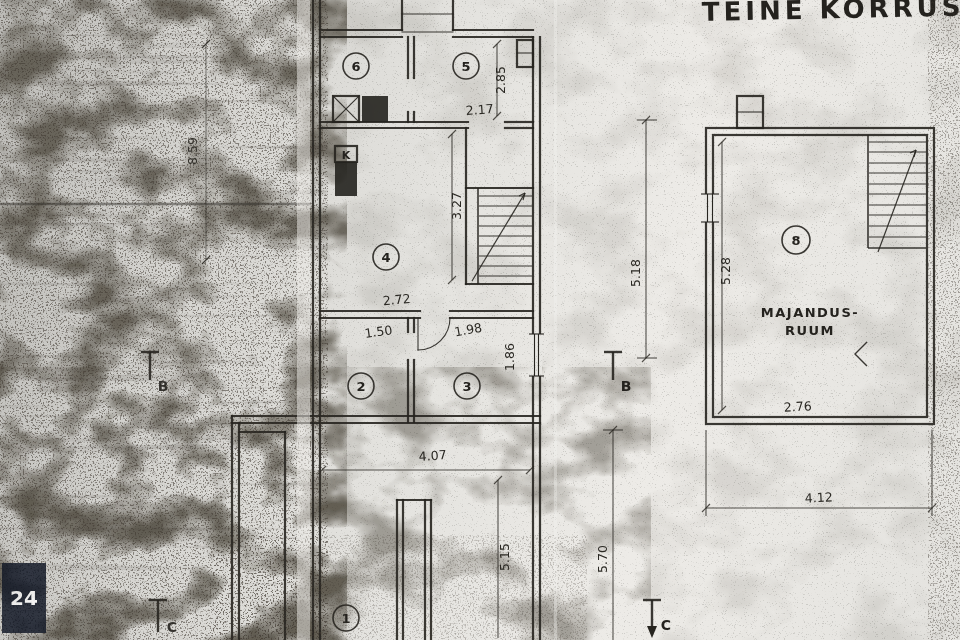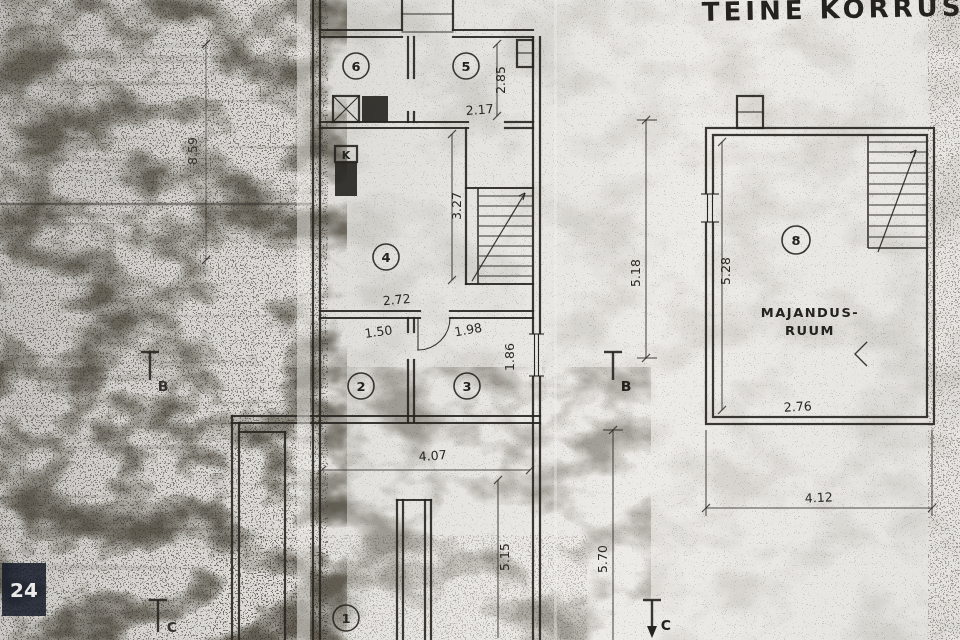--- a/index.html
+++ b/index.html
@@ -10,21 +10,21 @@
   }
   .stage svg{position:absolute;left:0;top:0;}
   svg text{font-family:"DejaVu Sans", sans-serif;fill:#24221e;}
   .t-title{font-size:26px;font-weight:bold;letter-spacing:4px;}
   .t-room{font-size:13px;font-weight:600;text-anchor:middle;}
   .t-dim{font-size:12.5px;text-anchor:middle;fill:#2a2823;}
   .t-sec{font-size:14px;font-weight:600;text-anchor:middle;}
   .t-name{font-size:13px;font-weight:600;letter-spacing:1.5px;text-anchor:middle;}
   .t-k{font-size:11px;font-weight:bold;text-anchor:middle;}
   .watermark{
-    position:absolute;left:2px;top:563px;width:44px;height:53px;
+    position:absolute;left:2px;top:563px;width:44px;height:70px;
     background:#111826;opacity:.83;color:#fff;display:flex;
     align-items:center;justify-content:center;
     font-size:20px;font-weight:bold;font-family:"DejaVu Sans", sans-serif;
   }
 </style>
 </head>
 <body>
 
 <div class="stage">
 <svg width="960" height="640" viewBox="0 0 960 640">

